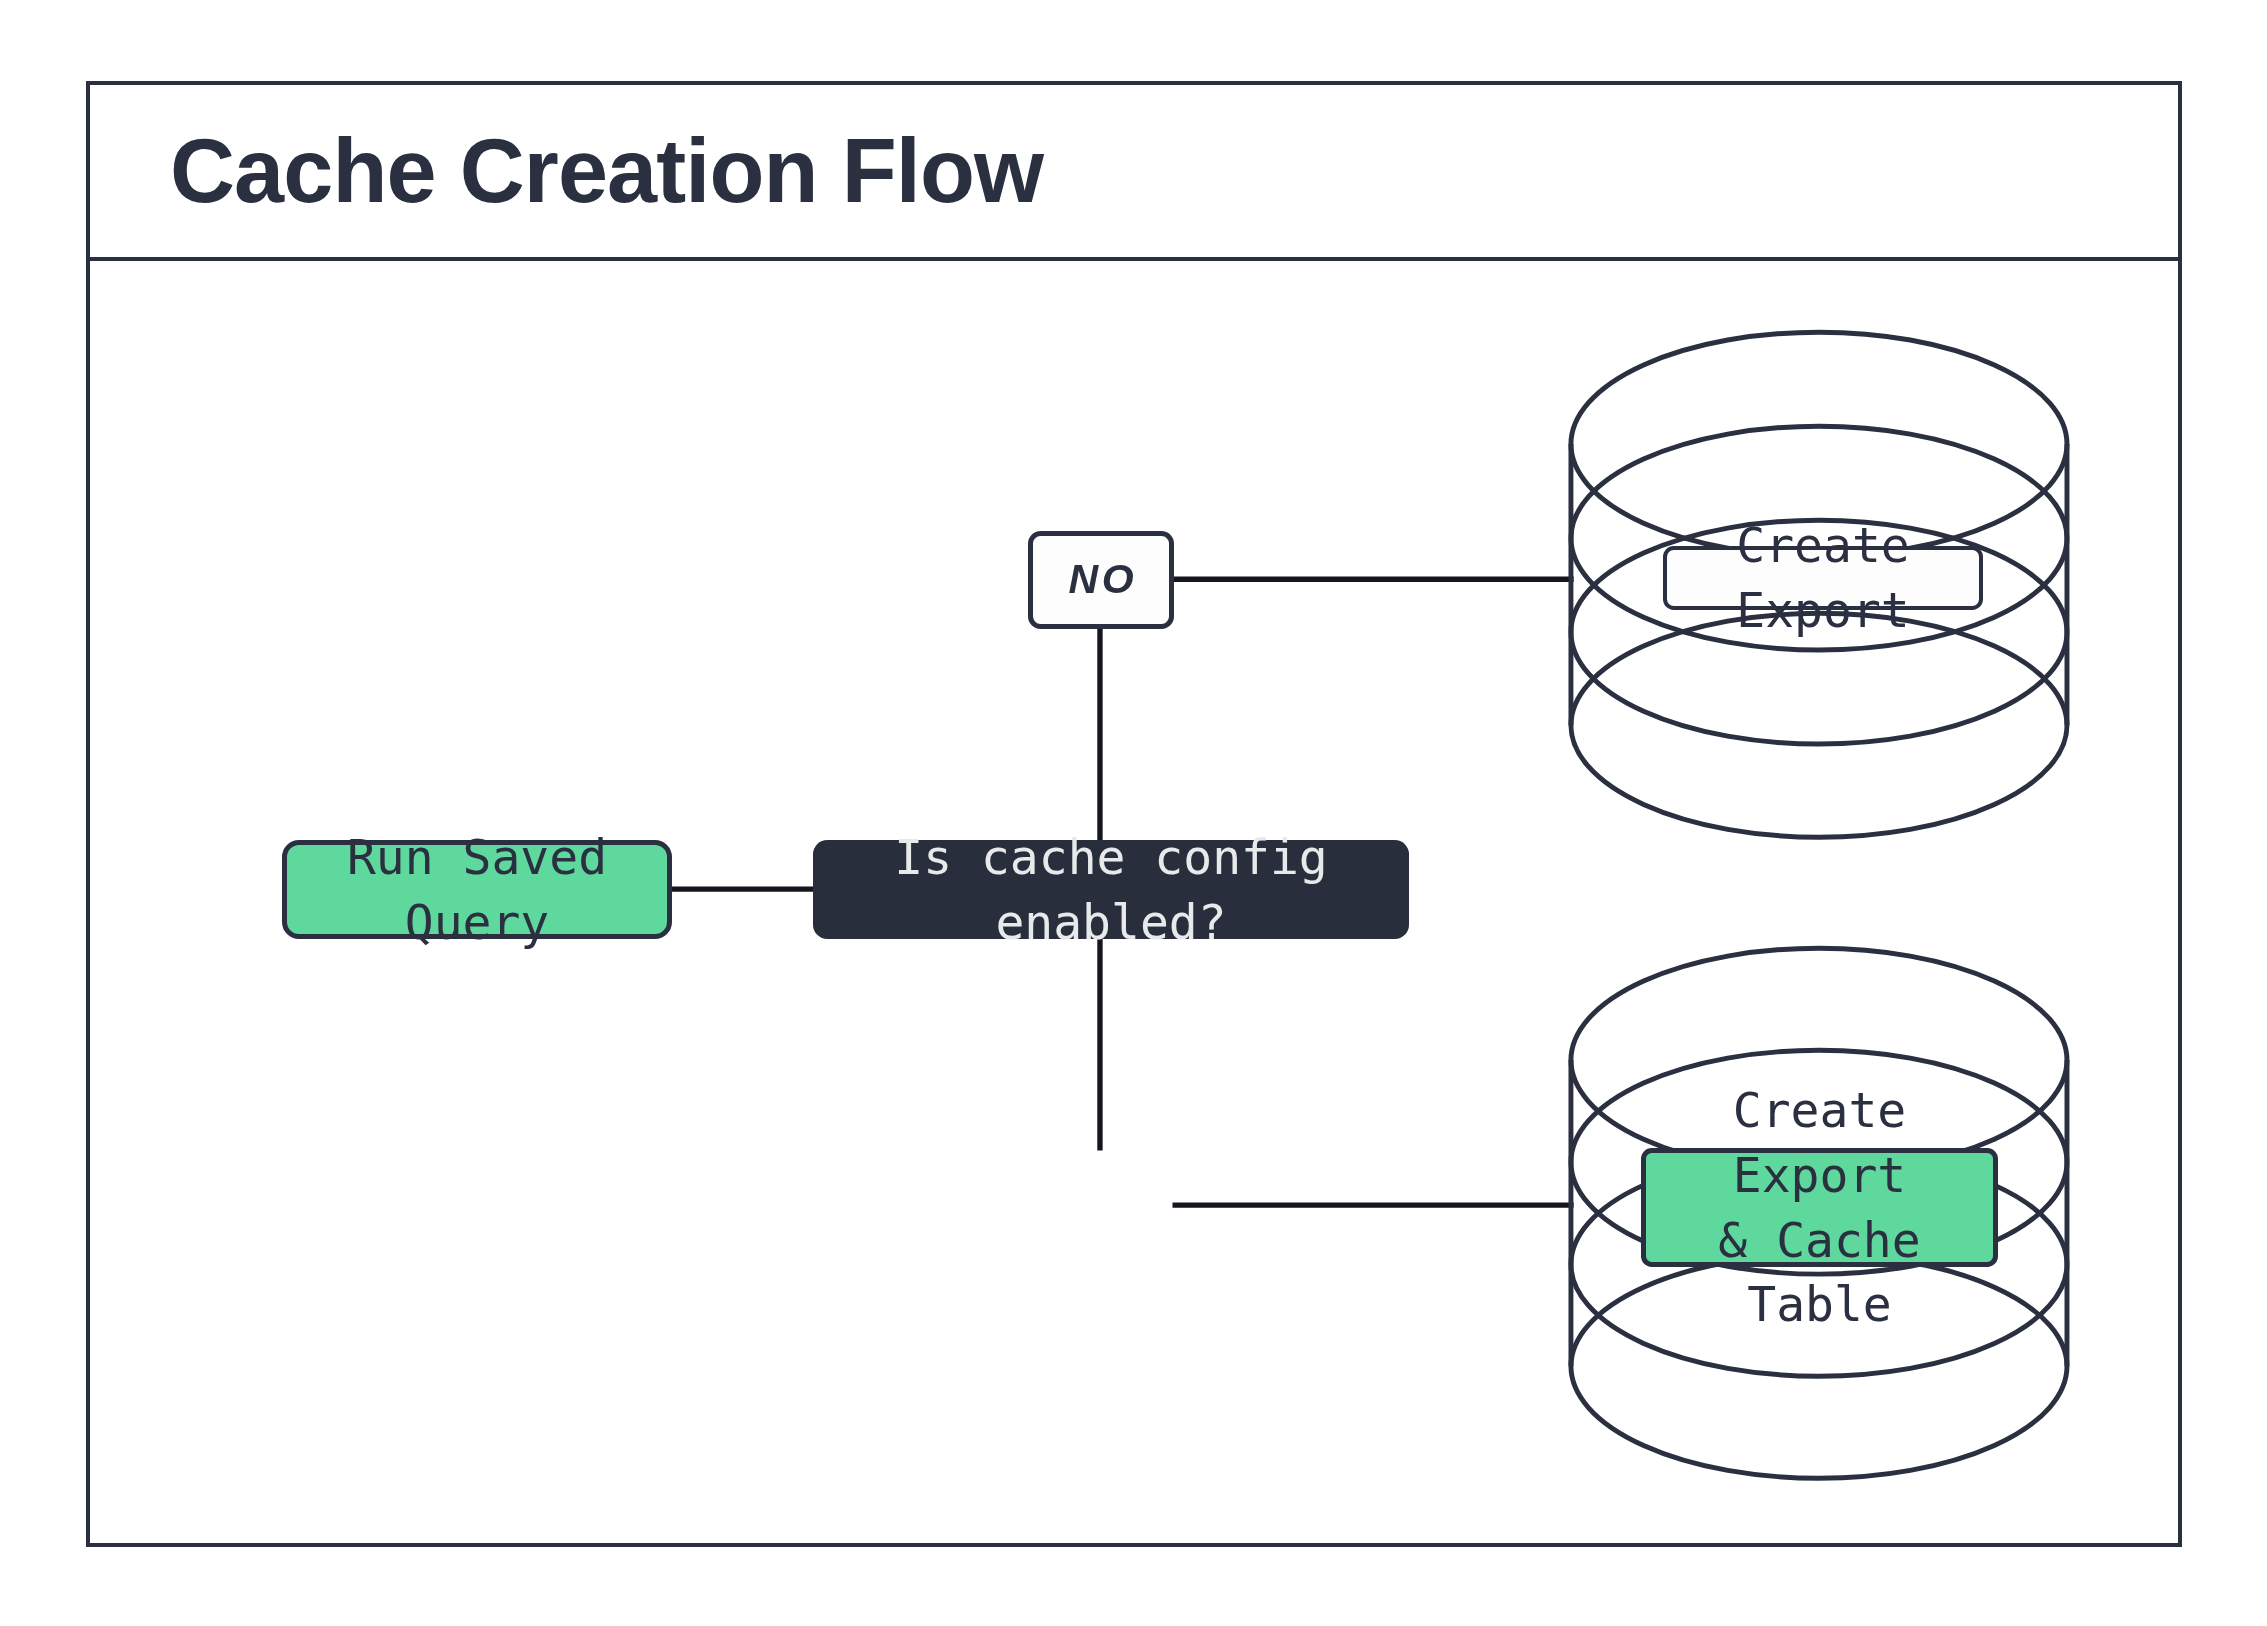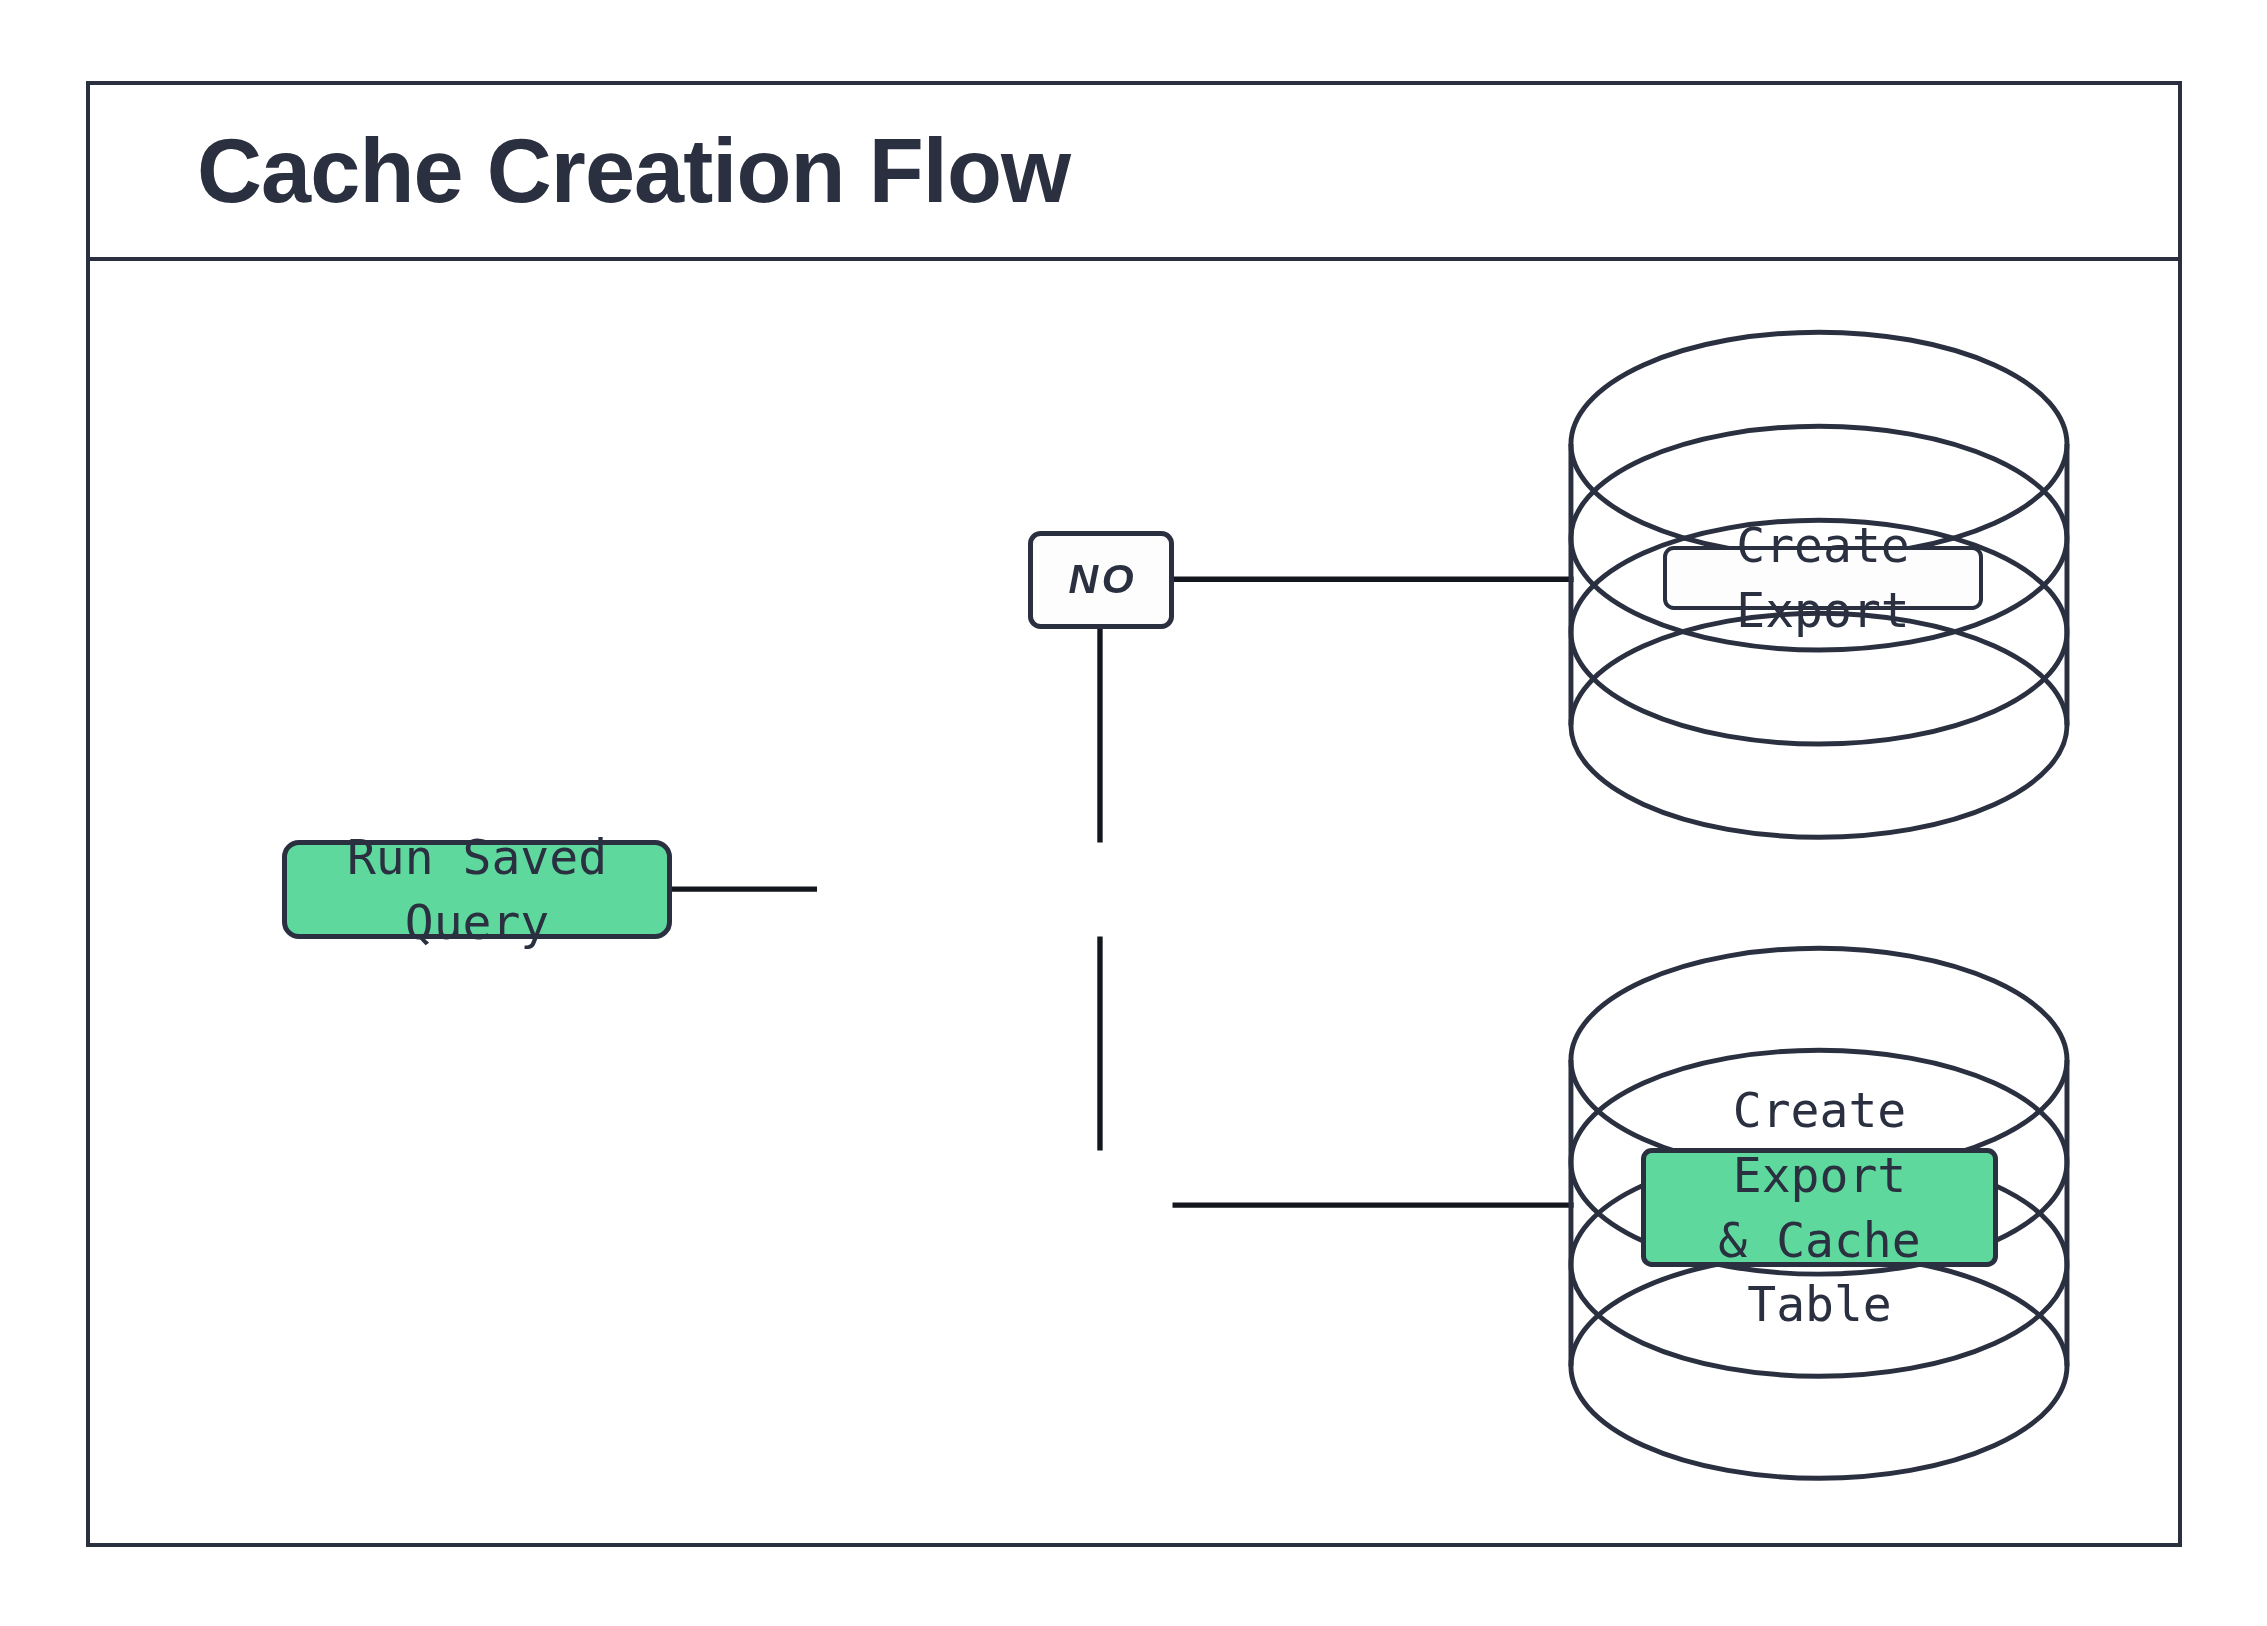--- a/index.html
+++ b/index.html
@@ -28,21 +28,21 @@
     border: 4.5px solid var(--navy);
     background: transparent;
   }
   .titlebar {
     position: absolute;
     left: 0; top: 0;
     width: 100%; height: 176px;
     border-bottom: 4.5px solid var(--navy);
     display: flex;
     align-items: center;
-    padding-left: 107px;
+    padding-left: 80px;
   }
   .title {
     font-family: "Liberation Sans", sans-serif;
     font-weight: 700;
     font-size: 90px;
     letter-spacing: -0.9px;
     color: var(--navy);
   }
   svg.wires {
     position: absolute;
@@ -135,20 +135,23 @@
   <div class="frame">
     <div class="titlebar">
       <div class="title">Cache Creation Flow</div>
     </div>
   </div>
 
   <div class="node start">
     <span>Run Saved Query</span>
   </div>
 
+  <div class="node decision">
+    <span>Is cache config enabled?</span>
+  </div>
 
   <div class="node branch branch-no">
     <span>NO</span>
   </div>
 
 
   <div class="node db-label">
     <span>Create Export</span>
   </div>
 

